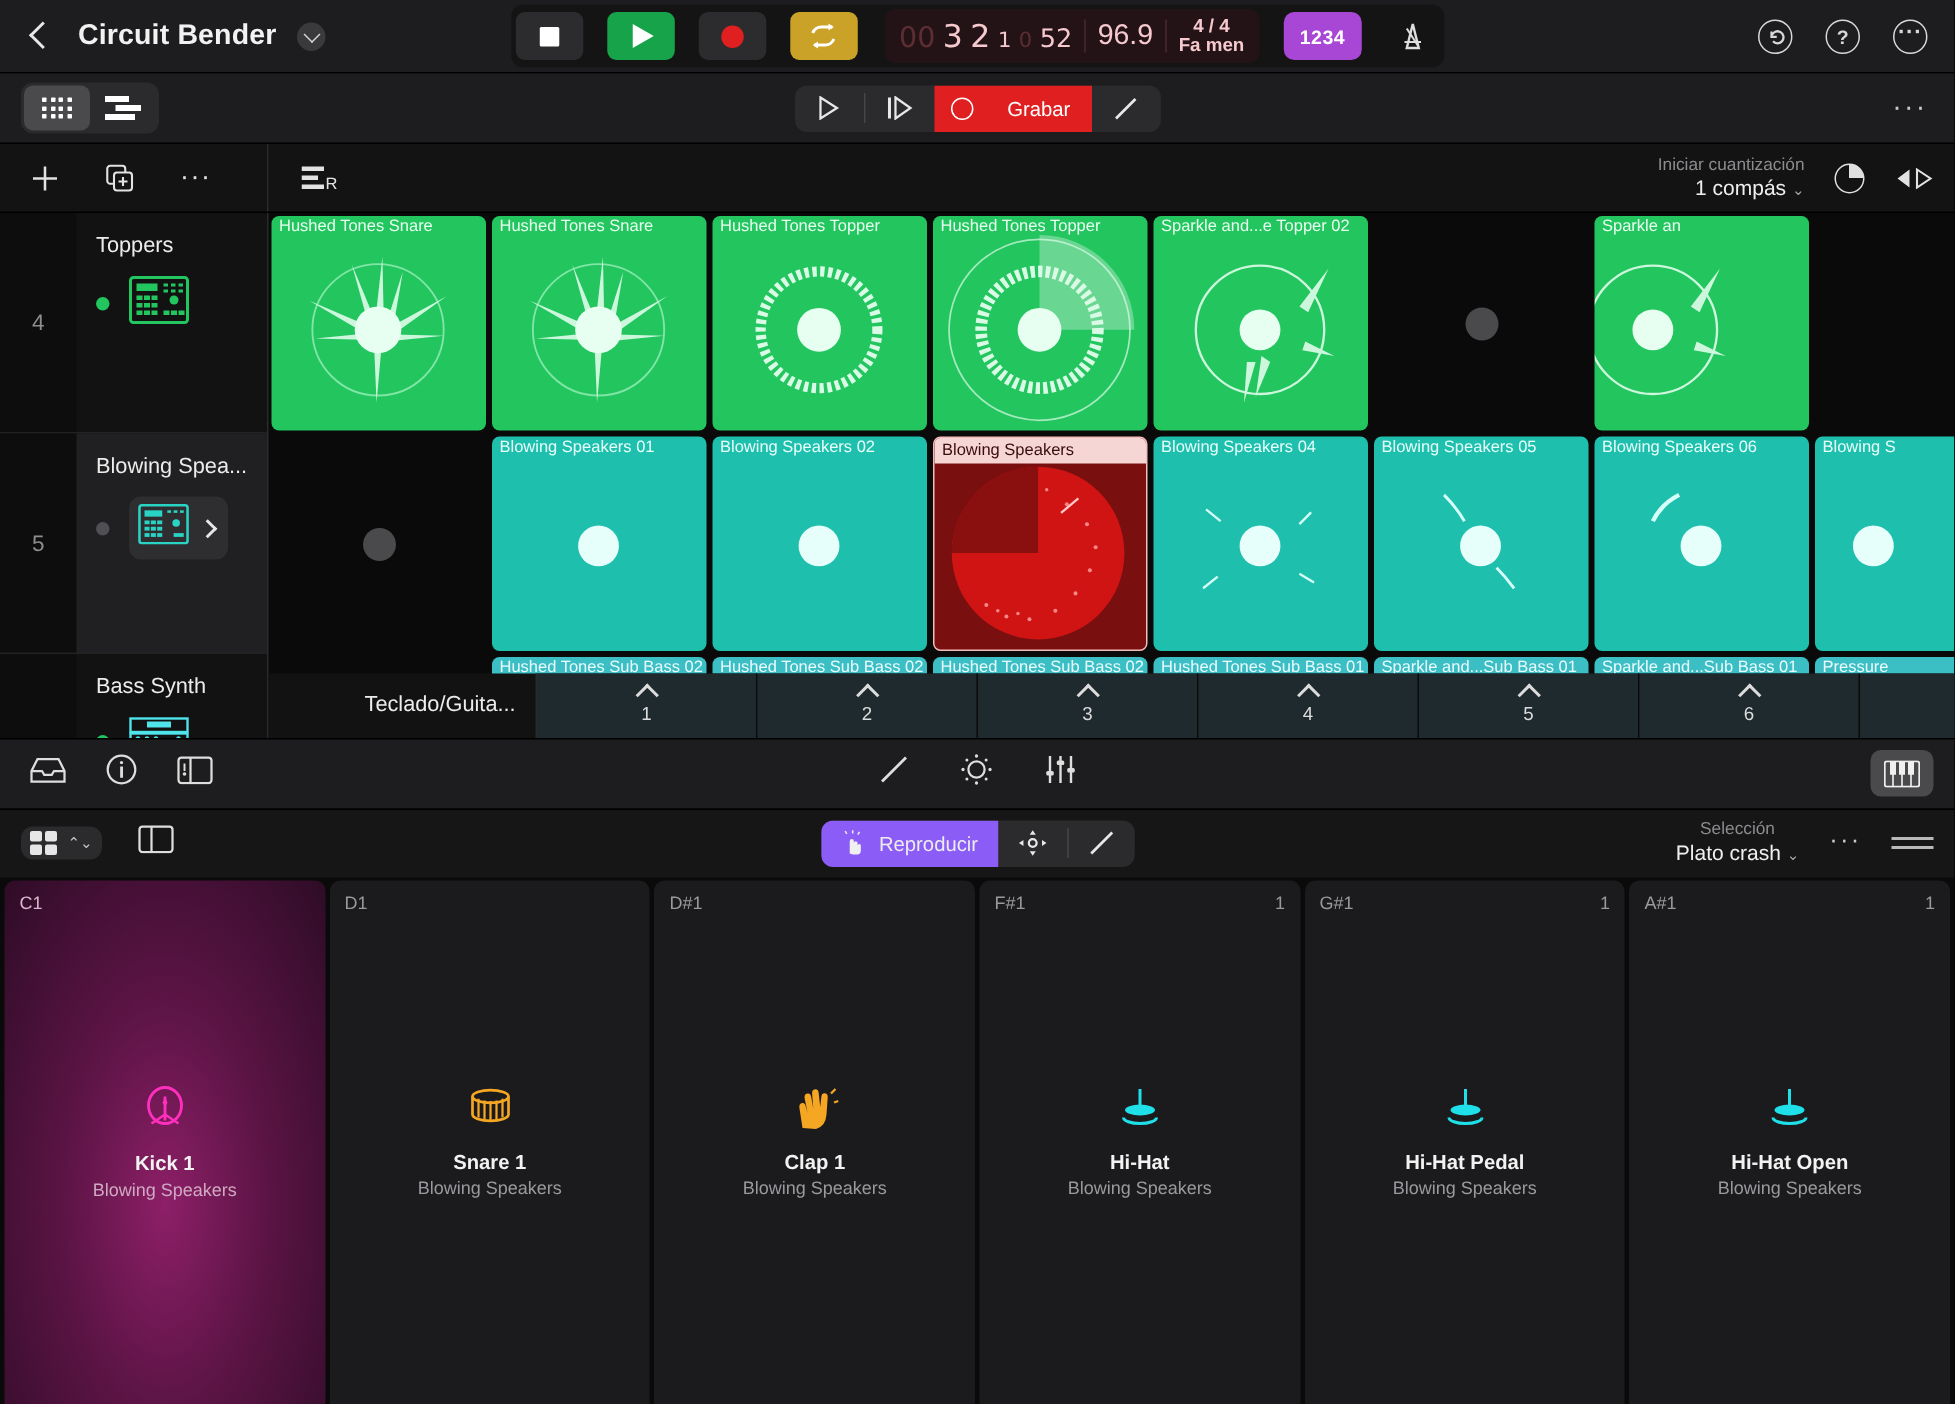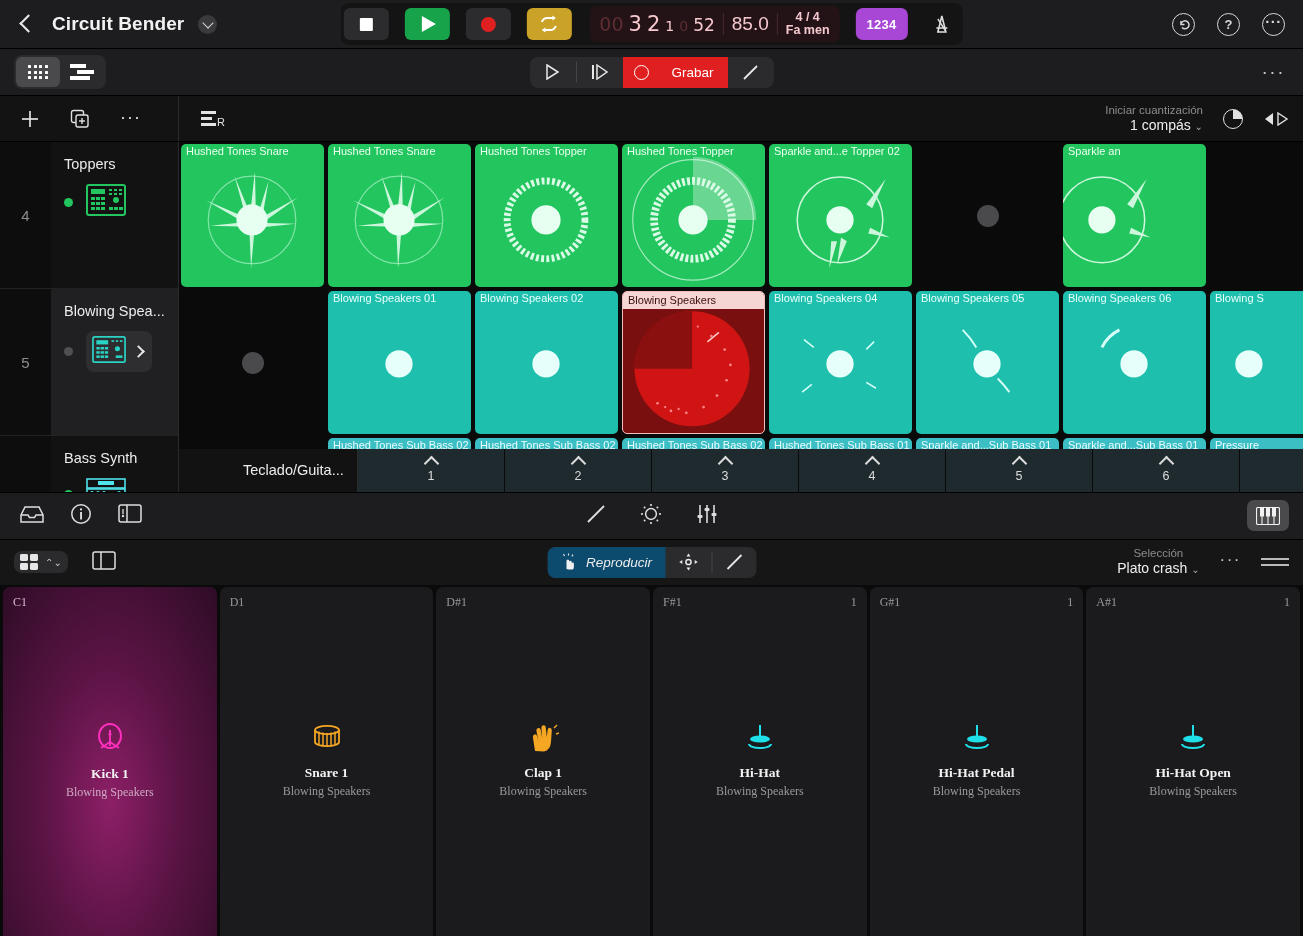--- a/index.html
+++ b/index.html
@@ -173,31 +173,31 @@
   .kb-btn { width: 42px; height: 31px; border-radius: 7px; background: #4a4a4d; display: flex;
             align-items: center; justify-content: center; cursor: pointer; }
 
   .botbar2 { height: 46px; background: #161617; display: flex; align-items: center;
              position: relative; flex: none; border-top: 1px solid #000; }
   .bb2-left { display: flex; align-items: center; gap: 24px; padding-left: 14px; }
   .segbox { display: flex; align-items: center; background: #2b2b2d; border-radius: 8px; padding: 3px 6px;
             gap: 5px; cursor: pointer; }
   .bb2-mid { position: absolute; left: 50%; transform: translateX(-50%); display: flex;
              align-items: center; background: #2b2b2d; border-radius: 8px; overflow: hidden; }
-  .bb2-mid .sel { background: #0c4a6e; font-style: italic; }
+  .bb2-mid .sel { background: #8b5cf6; }
   .mid-item { height: 31px; display: flex; align-items: center; gap: 8px; padding: 0 13px;
               color: #ececec; font-size: 13.5px; cursor: pointer; }
   .bb2-right { margin-left: auto; display: flex; align-items: center; gap: 20px; padding-right: 14px; }
   .sel-info { text-align: center; line-height: 1.25; }
   .sel-info .lab { color: #8c8c8f; font-size: 11.5px; }
   .sel-info .val { color: #efefef; font-size: 14px; }
   .hamburger { display: flex; flex-direction: column; gap: 4px; cursor: pointer; }
   .hamburger i { width: 28px; height: 2px; background: #b9b9bc; display: block; }
 
-  .pads { flex: 1; display: flex; gap: 3px; padding: 2px 3px 0 3px; background: #0a0a0a; font-family: Liberation Serif, serif; }
+  .pads { flex: 1; display: flex; gap: 3px; padding: 2px 3px 0 3px; background: #0a0a0a; }
   .pad { flex: 1; background: #1b1b1d; border-radius: 7px 7px 0 0; position: relative;
          display: flex; flex-direction: column; align-items: center; justify-content: center;
          cursor: pointer; overflow: hidden; }
   .pad.active { background: radial-gradient(ellipse at 50% 62%, #8d1f67 0%, #5b1445 45%, #2e0c26 100%); }
   .pad .note { position: absolute; top: 8px; left: 10px; color: #9a9a9e; font-size: 12px; }
   .pad.active .note { color: #d8b8cd; }
   .pad .cnt { position: absolute; top: 8px; right: 10px; color: #9a9a9e; font-size: 12px; }
   .pad .picon { margin-bottom: 8px; }
   .pad .pname { color: #f2f2f2; font-size: 13.5px; font-weight: bold; margin-bottom: 3px; }
   .pad .psub { color: #9a9a9e; font-size: 12px; }
@@ -237,21 +237,21 @@
       <div class="lcd">
         <div class="lcd-pos">
           <span class="lcd-dim">00</span>
           <span class="lcd-big">3</span>
           <span class="lcd-big">2</span>
           <span class="lcd-sm">1</span>
           <span class="lcd-dim lcd-sm">0</span>
           <span class="lcd-sm" style="font-size:17px">52</span>
         </div>
         <div class="lcd-sep"></div>
-        <div class="lcd-tempo">85.0</div>
+        <div class="lcd-tempo">96.9</div>
         <div class="lcd-sep"></div>
         <div class="lcd-sig">
           <div class="t">4 / 4</div>
           <div class="k">Fa men</div>
         </div>
       </div>
 
       <div class="count-btn">1234</div>
       <div class="metro">
         <svg width="22" height="22" viewBox="0 0 22 22">

